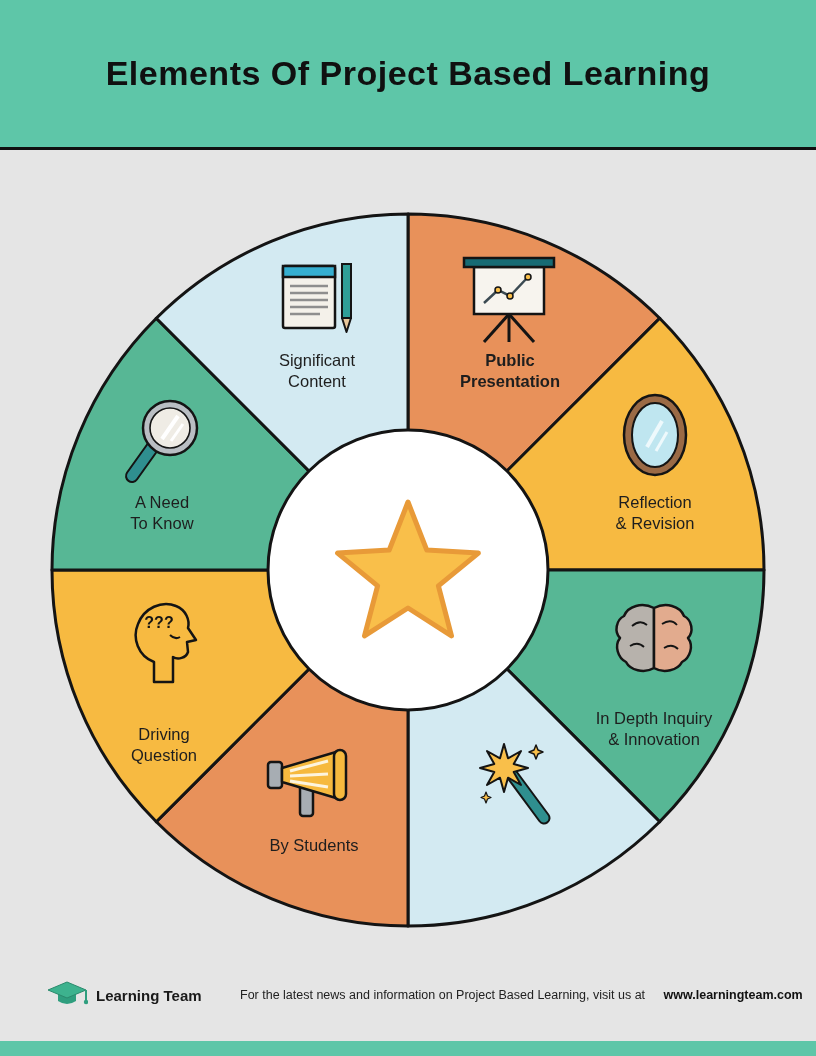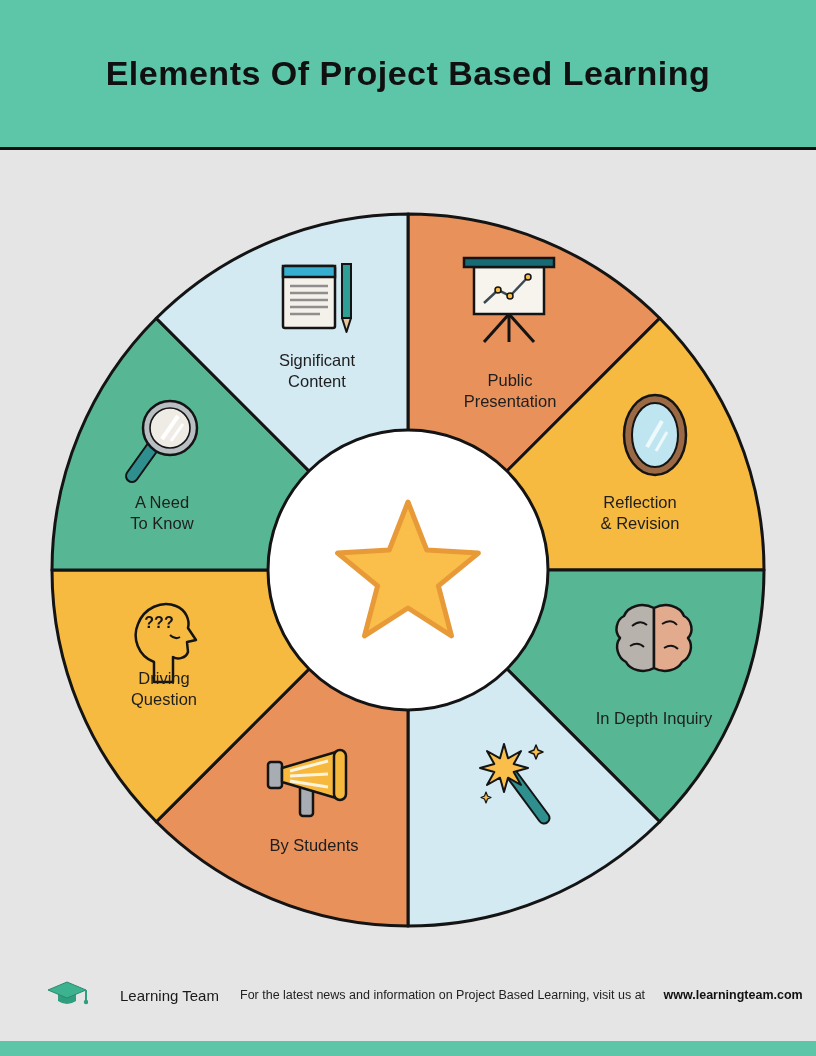--- a/index.html
+++ b/index.html
@@ -43,23 +43,22 @@
   .footer-brand {
     position: absolute;
     left: 46px;
     top: 980px;
     display: flex;
     align-items: center;
     gap: 8px;
   }
   .brand-name {
     font-size: 15px;
-    font-weight: normal;
+    font-weight: bold;
     color: #1a1a1a;
-    margin-left: 24px;
   }
   .footer-info {
     position: absolute;
     left: 240px;
     top: 988px;
     font-size: 12.5px;
     color: #222222;
     white-space: nowrap;
   }
   .footer-info b { font-weight: bold; color: #111111; margin-left: 15px; }
@@ -175,35 +174,36 @@
     <svg width="82" height="90" viewBox="0 0 82 90">
       <line x1="30" y1="52" x2="10" y2="80" stroke="#141414" stroke-width="14" stroke-linecap="round"></line>
       <line x1="30" y1="52" x2="10" y2="80" stroke="#2f8f8f" stroke-width="10" stroke-linecap="round"></line>
       <circle cx="48" cy="32" r="27" fill="#b9bec3" stroke="#141414" stroke-width="2.5"></circle>
       <circle cx="48" cy="32" r="20" fill="#efece5" stroke="#141414" stroke-width="1.6"></circle>
       <line x1="40" y1="43" x2="56" y2="20" stroke="#ffffff" stroke-width="4"></line>
       <line x1="49" y1="45" x2="61" y2="28" stroke="#ffffff" stroke-width="3"></line>
     </svg>
   </div>
 
-  <div class="seg-label" style="left:430px; top:370px; width:160px;">
+  <div class="seg-label" style="left:430px; top:350px; width:160px;font-weight:bold;">
     <span>Public</span>
     <span>Presentation</span>
   </div>
-  <div class="seg-label" style="left:560px; top:492px; width:160px;">
+  <div class="seg-label" style="left:575px; top:492px; width:160px;">
     <span>Reflection</span>
     <span>&amp; Revision</span>
   </div>
   <div class="seg-label" style="left:564px; top:696px; width:180px;margin-top:12px;">
     <span>In Depth Inquiry</span>
+    <span>&amp; Innovation</span>
   </div>
   <div class="seg-label" style="left:224px; top:835px; width:180px;">
     <span>By Students</span>
   </div>
-  <div class="seg-label" style="left:84px; top:668px; width:160px;">
+  <div class="seg-label" style="left:84px; top:724px; width:160px;">
     <span>Driving</span>
     <span>Question</span>
   </div>
   <div class="seg-label" style="left:82px; top:492px; width:160px;">
     <span>A Need</span>
     <span>To Know</span>
   </div>
   <div class="seg-label" style="left:237px; top:350px; width:160px;">
     <span>Significant</span>
     <span>Content</span>

